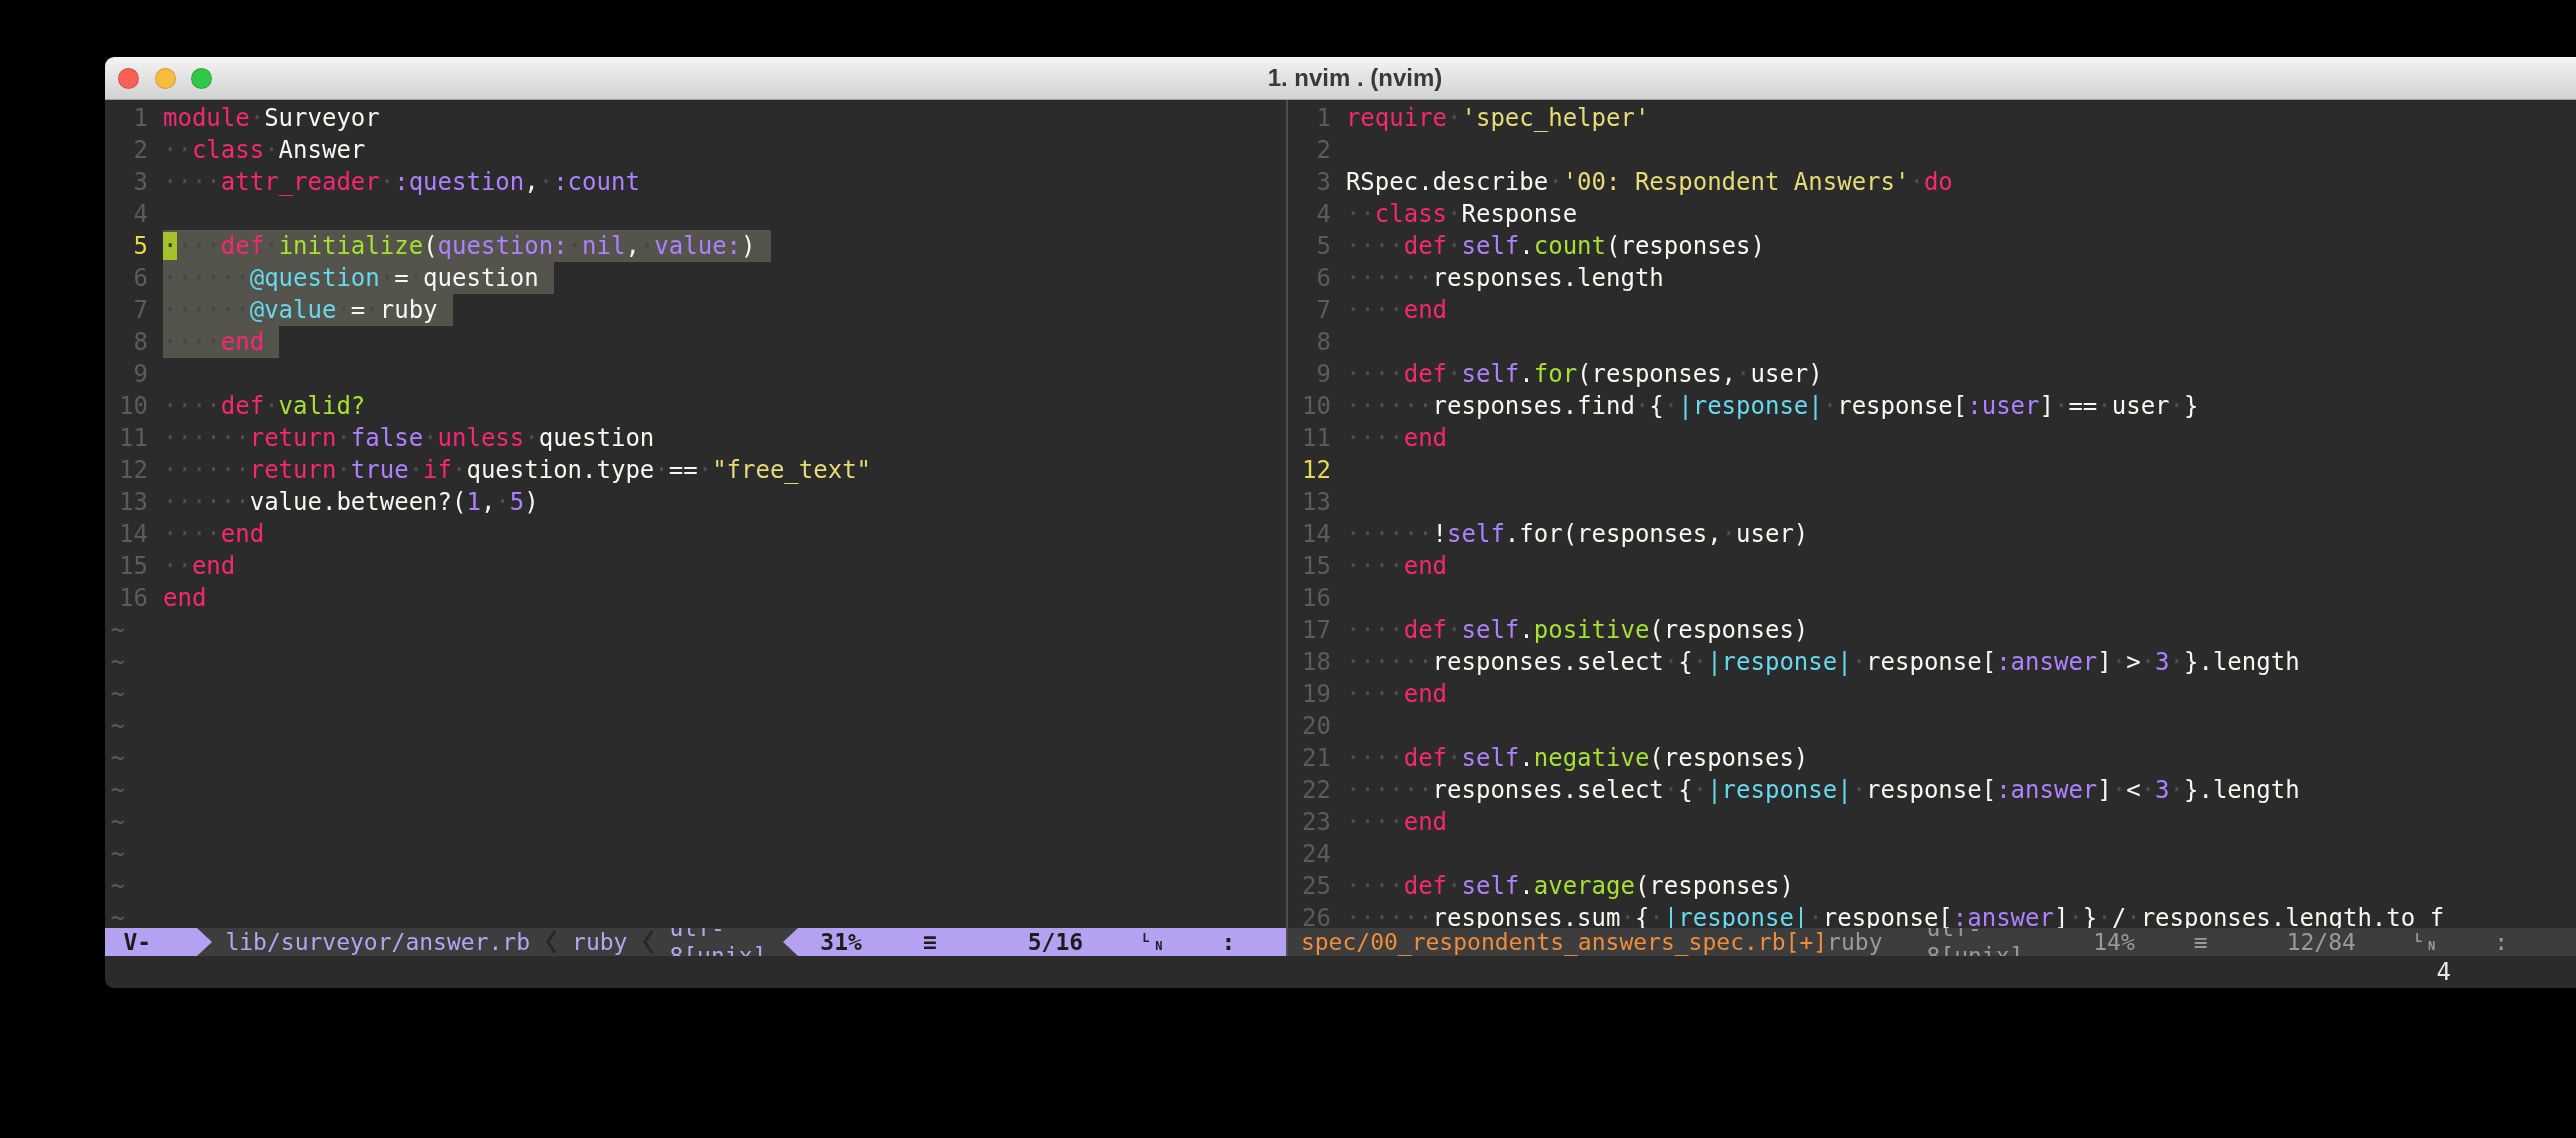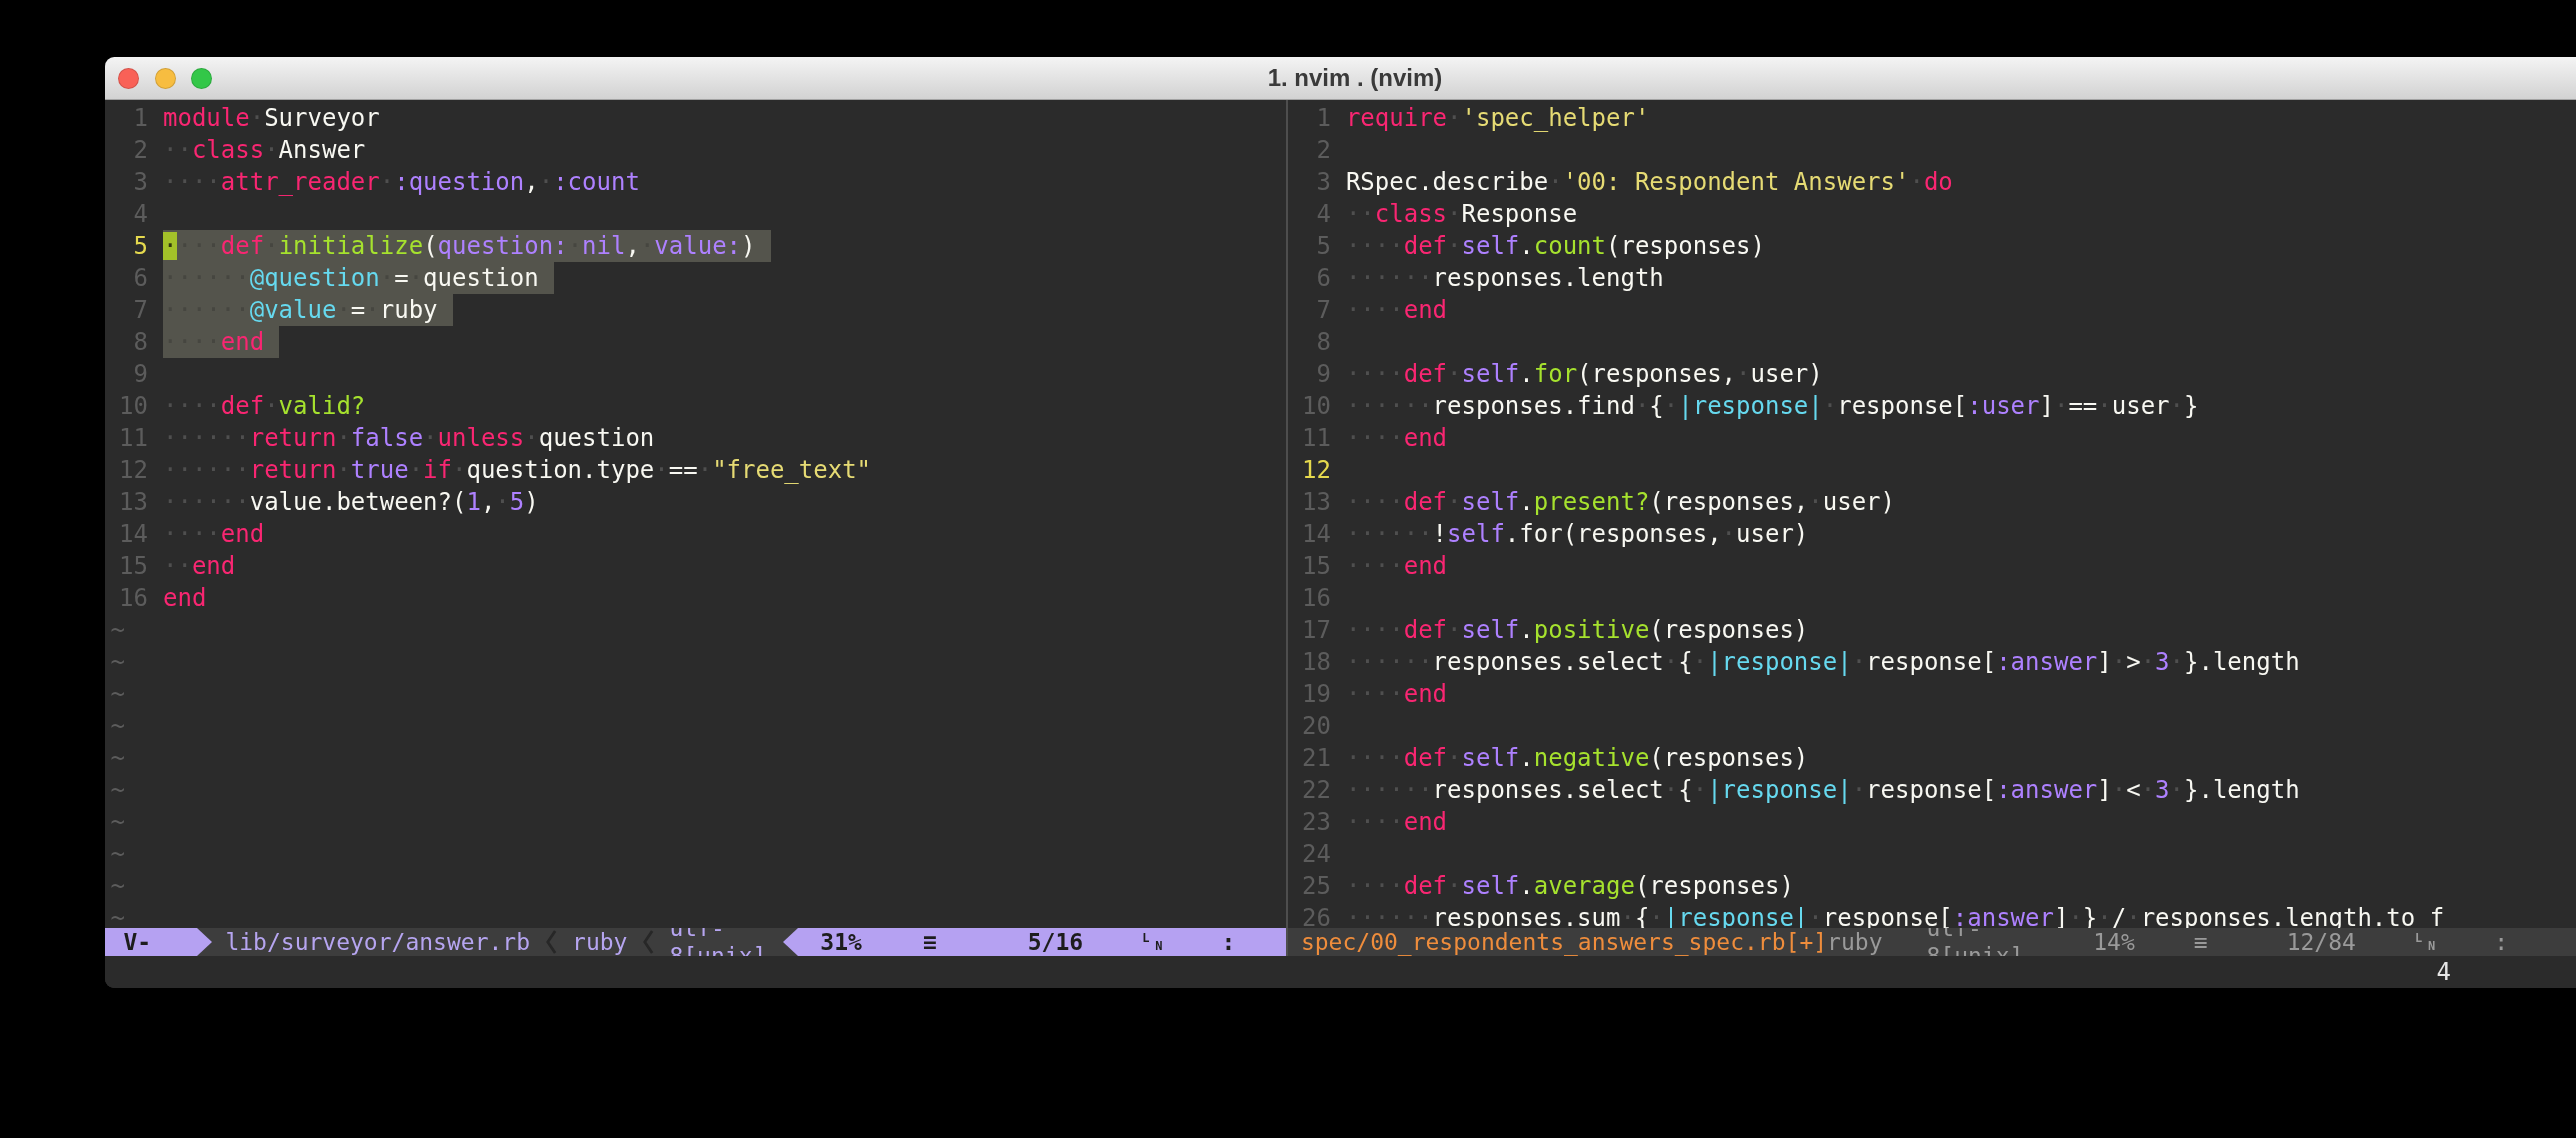--- a/index.html
+++ b/index.html
@@ -173,21 +173,21 @@
             <div class="row"><span class="num">3</span><span class="code"><span class="tk-p">RSpec.describe</span><span class="tk-ws">·</span><span class="tk-s">'00: Respondent Answers'</span><span class="tk-ws">·</span><span class="tk-k">do</span></span></div>
             <div class="row"><span class="num">4</span><span class="code"><span class="tk-ws">··</span><span class="tk-k">class</span><span class="tk-ws">·</span><span class="tk-p">Response</span></span></div>
             <div class="row"><span class="num">5</span><span class="code"><span class="tk-ws">····</span><span class="tk-k">def</span><span class="tk-ws">·</span><span class="tk-c">self</span><span class="tk-p">.</span><span class="tk-fn">count</span><span class="tk-p">(responses)</span></span></div>
             <div class="row"><span class="num">6</span><span class="code"><span class="tk-ws">······</span><span class="tk-p">responses.length</span></span></div>
             <div class="row"><span class="num">7</span><span class="code"><span class="tk-ws">····</span><span class="tk-k">end</span></span></div>
             <div class="row"><span class="num">8</span><span class="code"></span></div>
             <div class="row"><span class="num">9</span><span class="code"><span class="tk-ws">····</span><span class="tk-k">def</span><span class="tk-ws">·</span><span class="tk-c">self</span><span class="tk-p">.</span><span class="tk-fn">for</span><span class="tk-p">(responses,</span><span class="tk-ws">·</span><span class="tk-p">user)</span></span></div>
             <div class="row"><span class="num">10</span><span class="code"><span class="tk-ws">······</span><span class="tk-p">responses.find</span><span class="tk-ws">·</span><span class="tk-p">{</span><span class="tk-ws">·</span><span class="tk-cy">|response|</span><span class="tk-ws">·</span><span class="tk-p">response[</span><span class="tk-c">:user</span><span class="tk-p">]</span><span class="tk-ws">·</span><span class="tk-p">==</span><span class="tk-ws">·</span><span class="tk-p">user</span><span class="tk-ws">·</span><span class="tk-p">}</span></span></div>
             <div class="row"><span class="num">11</span><span class="code"><span class="tk-ws">····</span><span class="tk-k">end</span></span></div>
             <div class="row"><span class="num num-cur">12</span><span class="code"></span></div>
-            <div class="row"><span class="num">13</span><span class="code"><span class="tk-ws">····</span><span class="tk-k">def</span><span class="tk-ws">·</span><span class="tk-c">self</span><span class="tk-p">.</span><span class="tk-fn">present?</span><span class="tk-p">(responses,</span><span class="tk-ws">·</span><span class="tk-p">user)</span></span></div>
+            <div class="row"><span class="num">13</span></div>
             <div class="row"><span class="num">14</span><span class="code"><span class="tk-ws">······</span><span class="tk-p">!</span><span class="tk-c">self</span><span class="tk-p">.for(responses,</span><span class="tk-ws">·</span><span class="tk-p">user)</span></span></div>
             <div class="row"><span class="num">15</span><span class="code"><span class="tk-ws">····</span><span class="tk-k">end</span></span></div>
             <div class="row"><span class="num">16</span><span class="code"></span></div>
             <div class="row"><span class="num">17</span><span class="code"><span class="tk-ws">····</span><span class="tk-k">def</span><span class="tk-ws">·</span><span class="tk-c">self</span><span class="tk-p">.</span><span class="tk-fn">positive</span><span class="tk-p">(responses)</span></span></div>
             <div class="row"><span class="num">18</span><span class="code"><span class="tk-ws">······</span><span class="tk-p">responses.select</span><span class="tk-ws">·</span><span class="tk-p">{</span><span class="tk-ws">·</span><span class="tk-cy">|response|</span><span class="tk-ws">·</span><span class="tk-p">response[</span><span class="tk-c">:answer</span><span class="tk-p">]</span><span class="tk-ws">·</span><span class="tk-p">&gt;</span><span class="tk-ws">·</span><span class="tk-c">3</span><span class="tk-ws">·</span><span class="tk-p">}.length</span></span></div>
             <div class="row"><span class="num">19</span><span class="code"><span class="tk-ws">····</span><span class="tk-k">end</span></span></div>
             <div class="row"><span class="num">20</span><span class="code"></span></div>
             <div class="row"><span class="num">21</span><span class="code"><span class="tk-ws">····</span><span class="tk-k">def</span><span class="tk-ws">·</span><span class="tk-c">self</span><span class="tk-p">.</span><span class="tk-fn">negative</span><span class="tk-p">(responses)</span></span></div>
             <div class="row"><span class="num">22</span><span class="code"><span class="tk-ws">······</span><span class="tk-p">responses.select</span><span class="tk-ws">·</span><span class="tk-p">{</span><span class="tk-ws">·</span><span class="tk-cy">|response|</span><span class="tk-ws">·</span><span class="tk-p">response[</span><span class="tk-c">:answer</span><span class="tk-p">]</span><span class="tk-ws">·</span><span class="tk-p">&lt;</span><span class="tk-ws">·</span><span class="tk-c">3</span><span class="tk-ws">·</span><span class="tk-p">}.length</span></span></div>
             <div class="row"><span class="num">23</span><span class="code"><span class="tk-ws">····</span><span class="tk-k">end</span></span></div>

